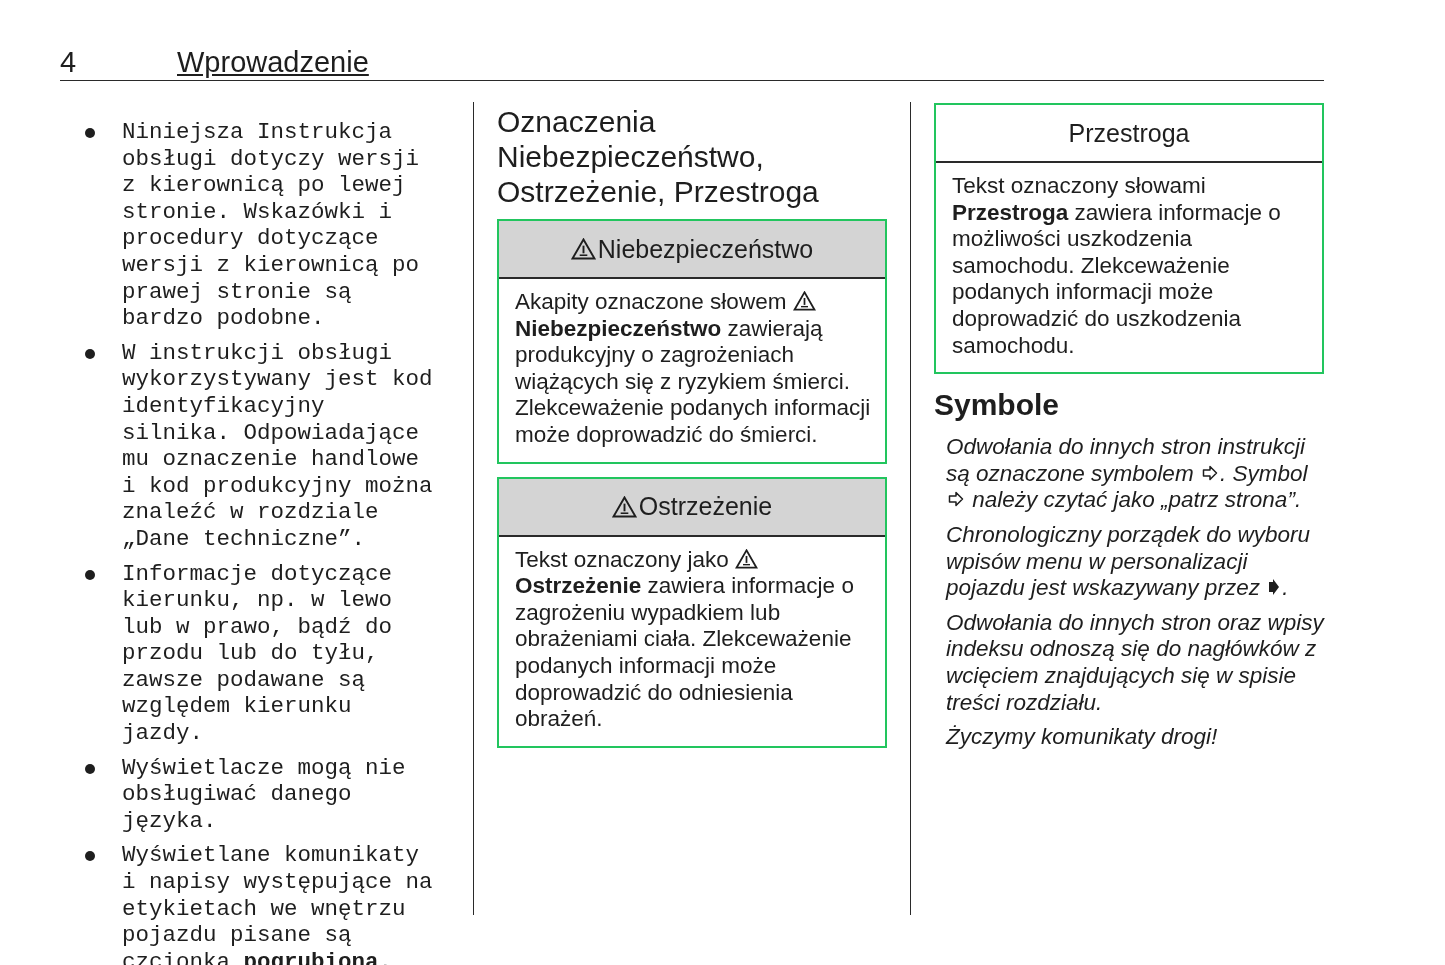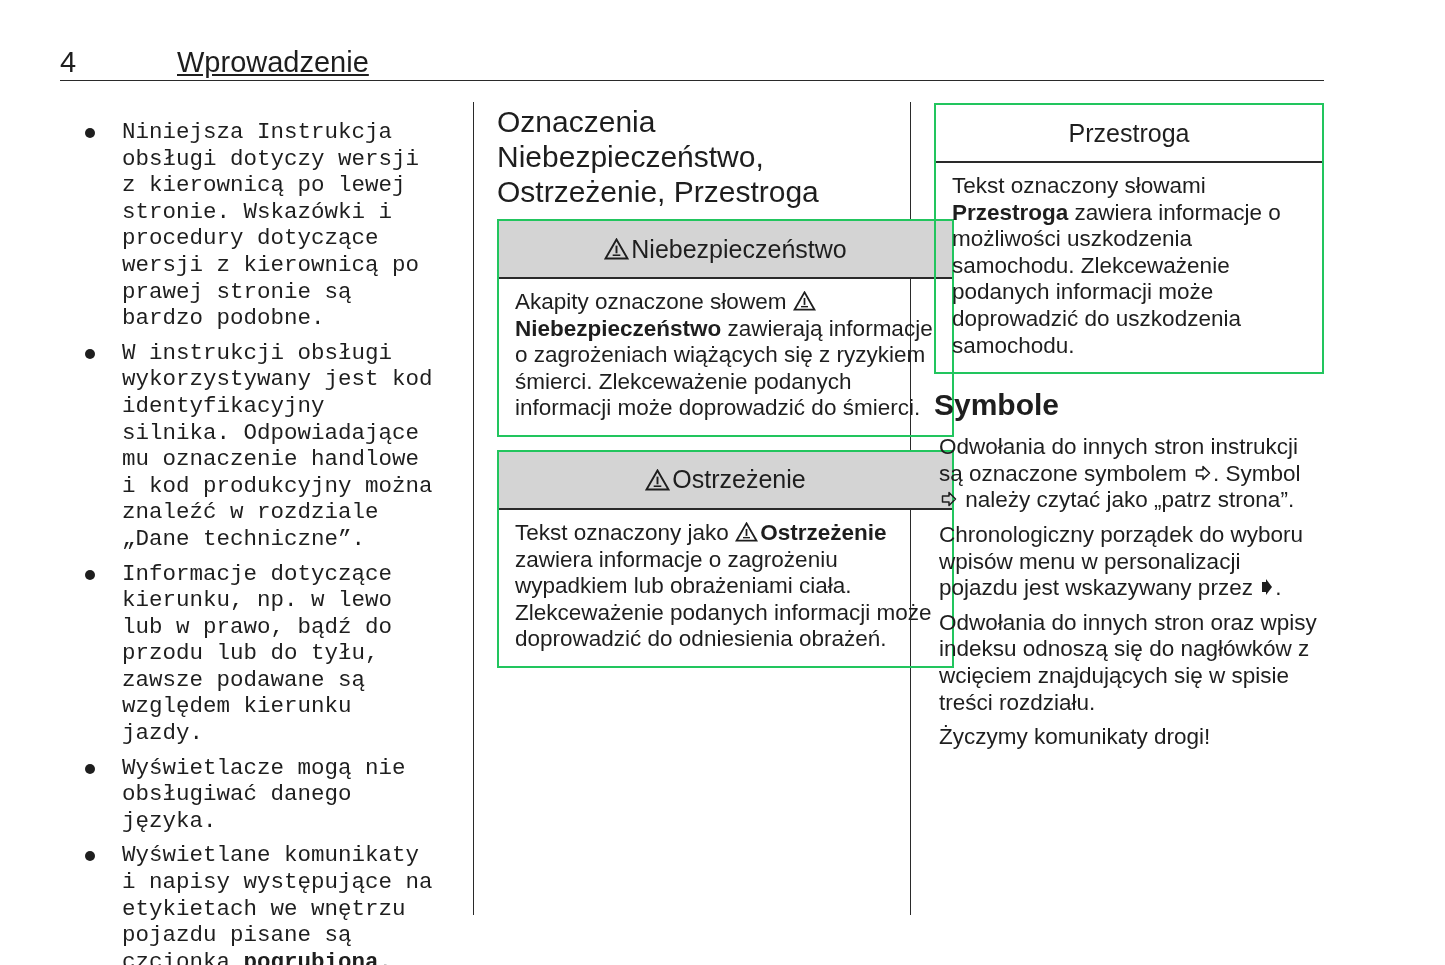--- a/index.html
+++ b/index.html
@@ -6,35 +6,35 @@
   body {
     width: 1445px; height: 965px; position: relative; overflow: hidden;
     font-family: "Liberation Sans", sans-serif; color: #1e1e1e;
   }
   .page-header { position: absolute; left: 60px; top: 44px; width: 1264px; height: 36px; border-bottom: 1.5px solid #2a2a2a; }
   .page-number { position: absolute; left: 0; top: 2px; font-size: 29px; }
   .page-title { position: absolute; left: 117px; top: 2px; font-size: 29px; text-decoration: underline; }
   .col-divider { position: absolute; top: 102px; width: 0; height: 813px; border-left: 1.5px solid #2a2a2a; }
   .col { position: absolute; top: 0; }
   .col1 { left: 60px; top: 103px; width: 400px; }
-  .col2 { left: 497px; top: 103px; width: 457px; }
+  .col2 { left: 497px; top: 103px; width: 390px; }
   .col3 { left: 934px; top: 103px; width: 390px; }
   .body-text { font-size: 22.5px; line-height: 26.6px; }
   ul.bullets { list-style: none; margin: 16px; padding: 0; font-family: Liberation Mono, monospace; }
   ul.bullets li { position: relative; padding-left: 46px; margin-bottom: 8px; font-size: 22.5px; line-height: 26.6px; }
   ul.bullets li .bullet { position: absolute; left: 9px; top: 9px; width: 10px; height: 10px; background: #1e1e1e; border-radius: 50%; }
   .bold { font-weight: bold; }
   h2.section-title { font-weight: normal; font-size: 30px; line-height: 35px; margin: 1px 0 10px 0; }
   .box { border: 2px solid #22c55e; margin-bottom: 13px; }
   .box-head { height: 56px; border-bottom: 2px solid #2a2a2a; display: flex; align-items: center; justify-content: center; font-size: 25px; }
   .box-head.gray { background: #d4d4d4; }
   .box-body { padding: 10px 12px 13px 16px; font-size: 22.5px; line-height: 26.6px; }
   .warn-icon { display: inline-block; width: 25px; height: 22px; vertical-align: -2px; margin-right: 2px; }
   .warn-icon-sm { display: inline-block; width: 23px; height: 20px; vertical-align: -2px; margin-right: 2px; }
-  .para { margin: 0 0 8px 5px; }
+  .para { margin: 0 0 8px 12px; font-style: italic; }
   .ref-icon { display: inline-block; width: 16px; height: 16px; vertical-align: 0px; margin: 0 2px; }
   .menu-icon { display: inline-block; width: 12px; height: 18px; vertical-align: -1px; margin: 0 2px; }
   h2.symbols-title { font-weight: bold; font-size: 30px; line-height: 34px; margin: 14px 0 12px 0; }
 </style>
 </head>
 <body>
 
 <div class="page-header">
   <span class="page-number">4</span>
   <span class="page-title">Wprowadzenie</span>
@@ -67,21 +67,21 @@
           <line x1="13" y1="8" x2="13" y2="16" stroke="#1e1e1e" stroke-width="2"></line>
           <line x1="9" y1="18" x2="17" y2="18" stroke="#1e1e1e" stroke-width="1.6"></line>
         </svg>
       <span>Niebezpieczeństwo</span>
     </div>
     <div class="box-body">
       <span>Akapity oznaczone słowem </span><svg class="warn-icon-sm" viewBox="0 0 26 23">
           <path d="M13 1.5 L24.5 21.5 L1.5 21.5 Z" fill="none" stroke="#1e1e1e" stroke-width="2"></path>
           <line x1="13" y1="8" x2="13" y2="16" stroke="#1e1e1e" stroke-width="2"></line>
           <line x1="9" y1="18" x2="17" y2="18" stroke="#1e1e1e" stroke-width="1.6"></line>
-        </svg><span class="bold">Niebezpieczeństwo</span><span> zawierają informacje o zagrożeniach wiążących się z ryzykiem śmierci. Zlekceważenie podanych informacji może doprowadzić do śmierci.</span>
+        </svg><span class="bold">Niebezpieczeństwo</span><span> zawierają produkcyjny o zagrożeniach wiążących się z ryzykiem śmierci. Zlekceważenie podanych informacji może doprowadzić do śmierci.</span>
     </div>
   </div>
 
   <div class="box">
     <div class="box-head gray">
       <svg class="warn-icon" viewBox="0 0 26 23">
           <path d="M13 1.5 L24.5 21.5 L1.5 21.5 Z" fill="none" stroke="#1e1e1e" stroke-width="2"></path>
           <line x1="13" y1="8" x2="13" y2="16" stroke="#1e1e1e" stroke-width="2"></line>
           <line x1="9" y1="18" x2="17" y2="18" stroke="#1e1e1e" stroke-width="1.6"></line>
         </svg>

